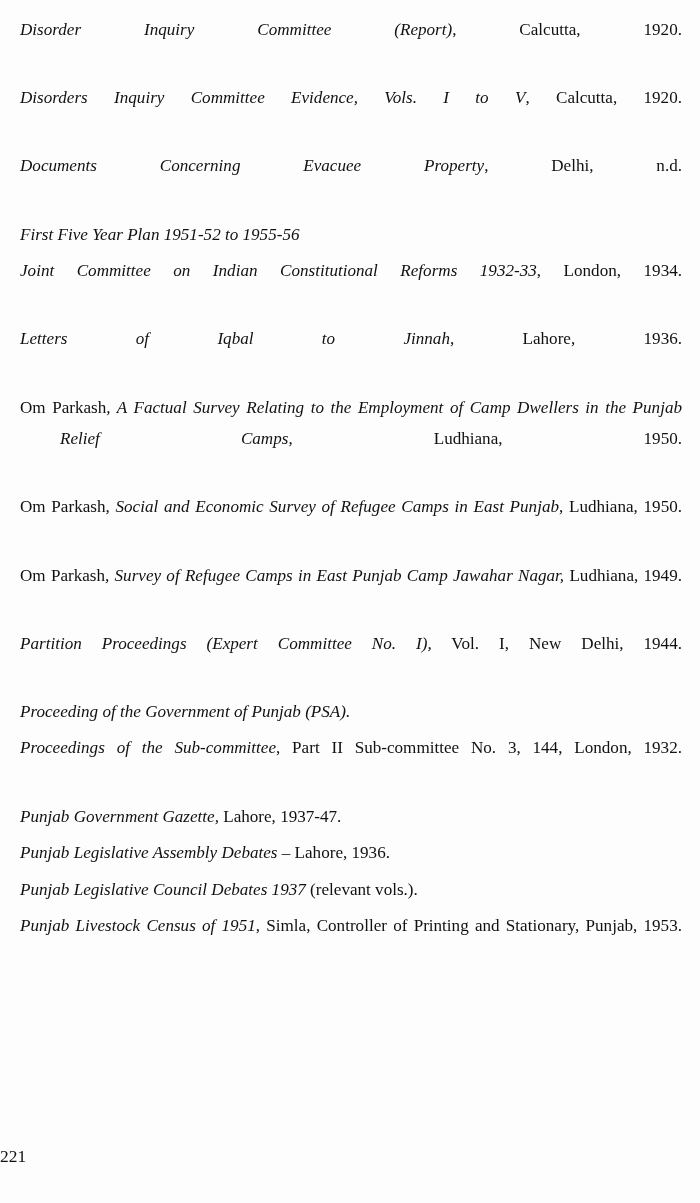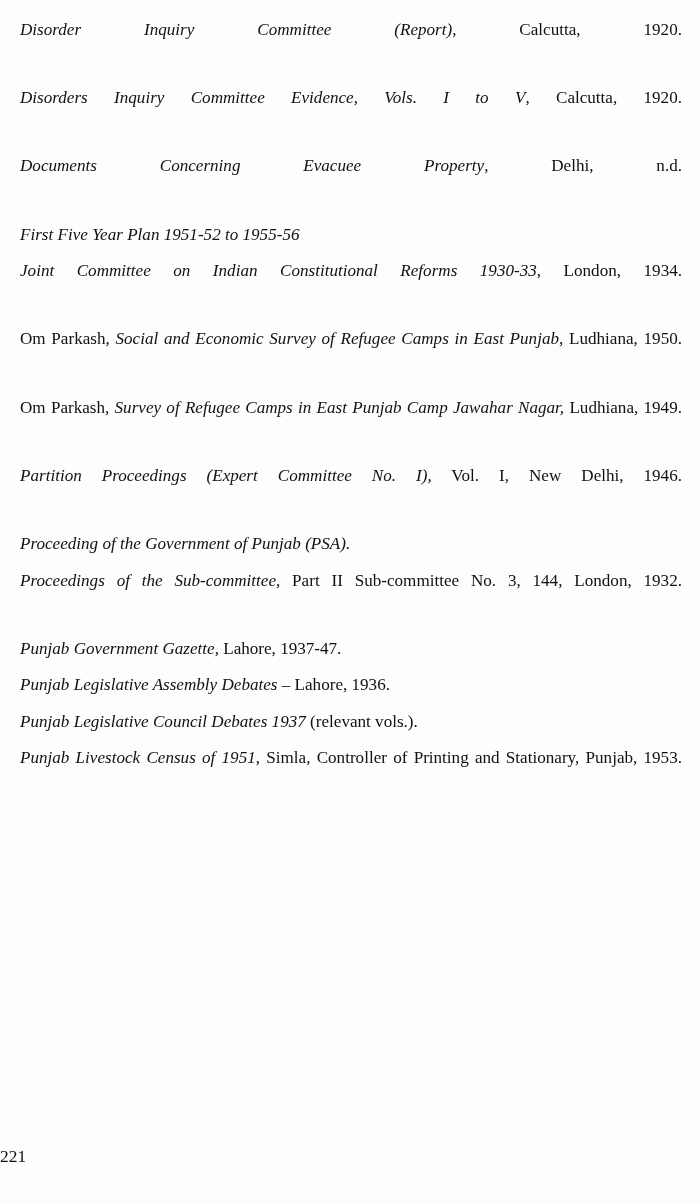--- a/index.html
+++ b/index.html
@@ -80,36 +80,42 @@
       <span class="it">Documents Concerning Evacuee Property</span><span class="rm">, Delhi, n.d.</span>
     </p>
 
     <p class="entry no-stretch">
       <span class="it">First Five Year Plan 1951-52 to 1955-56</span><span class="rm"></span>
     </p>
 
 
 
     <p class="entry">
-      <span class="it">Joint Committee on Indian Constitutional Reforms 1930-33</span><span class="rm">, London, 1934.</span>
+      <span class="it">Joint Committee on Indian Constitutional Reforms 1932-33</span><span class="rm">, London, 1934.</span>
     </p>
 
+    <p class="entry">
+      <span class="it">Letters of Iqbal to Jinnah</span><span class="rm">, Lahore, 1936.</span>
+    </p>
 
+    <p class="entry">
+      <span class="rm">Om Parkash</span><span class="it">, A Factual Survey Relating to the Employment of Camp Dwellers in the Punjab Relief Camps</span><span class="rm">, Ludhiana, 1950.</span>
+    </p>
 
 
     <p class="entry">
       <span class="rm">Om Parkash</span><span class="it">, Social and Economic Survey of Refugee Camps in East Punjab</span><span class="rm">, Ludhiana, 1950.</span>
     </p>
 
     <p class="entry">
       <span class="rm">Om Parkash</span><span class="it">, Survey of Refugee Camps in East Punjab Camp Jawahar Nagar,</span><span class="rm"> Ludhiana, 1949.</span>
     </p>
 
     <p class="entry">
-      <span class="it">Partition Proceedings (Expert Committee No. I),</span><span class="rm"> Vol. I, New Delhi, 1946.</span>
+      <span class="it">Partition Proceedings (Expert Committee No. I),</span><span class="rm"> Vol. I, New Delhi, 1944.</span>
     </p>
 
     <p class="entry no-stretch">
       <span class="it">Proceeding of the Government of Punjab (PSA).</span><span class="rm"></span>
     </p>
 
     <p class="entry">
       <span class="it">Proceedings of the Sub-committee</span><span class="rm">, Part II Sub-committee No. 3, 144, London, 1932.</span>
     </p>
 

